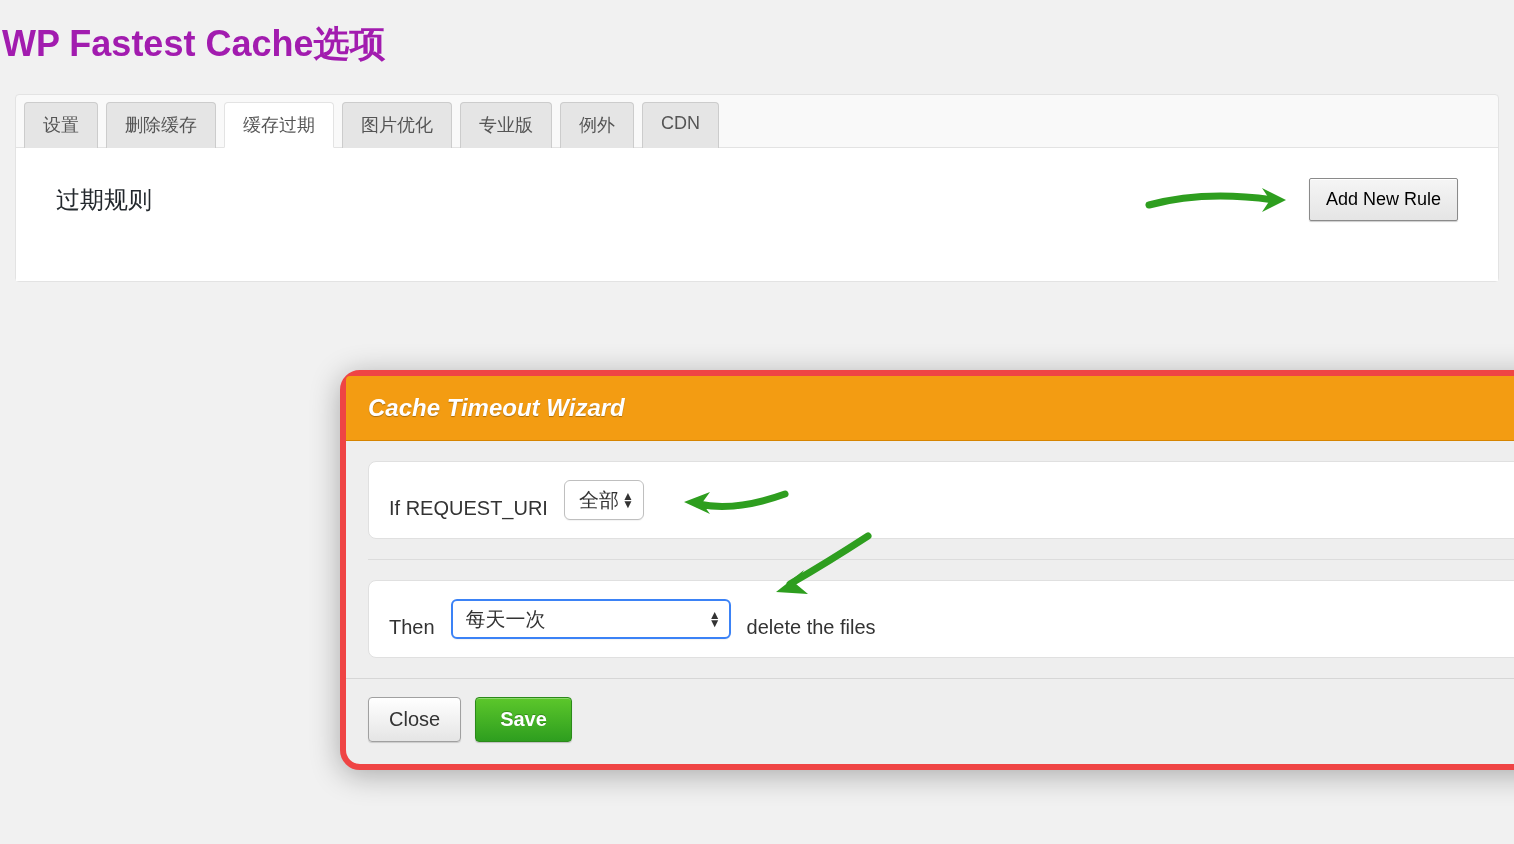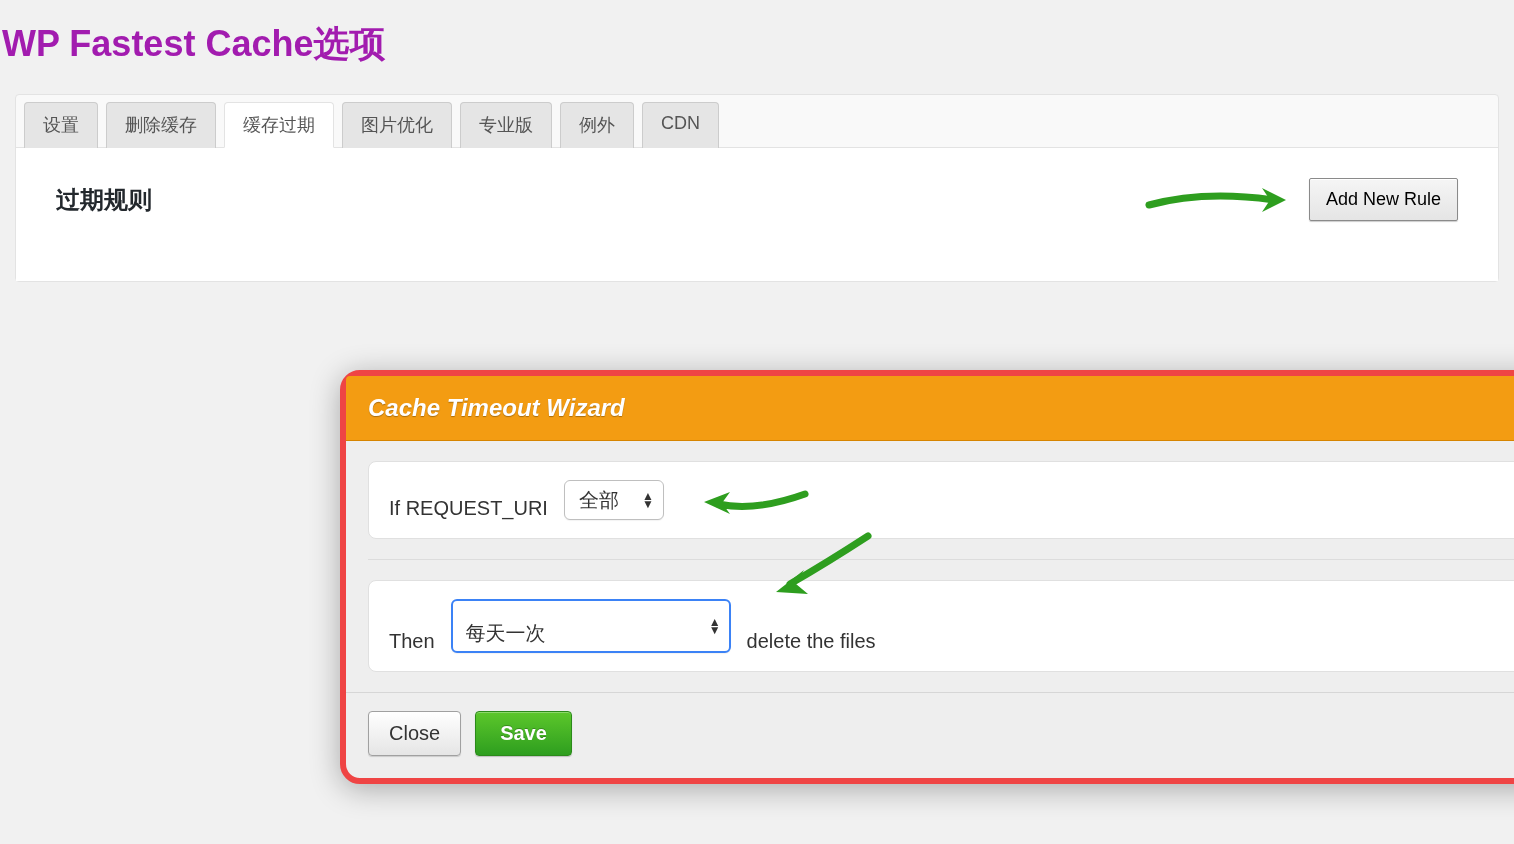--- a/index.html
+++ b/index.html
@@ -51,21 +51,21 @@
     }
     .tab-content {
       background: #fff;
       padding: 30px 40px 60px 40px;
       display: flex;
       align-items: center;
       justify-content: space-between;
     }
     .section-heading {
       font-size: 24px;
-      font-weight: 700;
+      font-weight: 400;
     }
     .right-side {
       display: flex;
       align-items: center;
       gap: 15px;
     }
     .btn-grey {
       padding: 10px 16px;
       font-size: 18px;
       color: #000;
@@ -130,30 +130,30 @@
     }
     .divider {
       height: 1px;
       background: #dcdcdc;
       margin: 20px 0;
     }
     .select {
       appearance: none;
       -webkit-appearance: none;
       font-size: 20px;
-      padding: 8px 44px 8px 14px;
+      padding: 8px 24px 8px 14px;
       border: 1px solid #bfbfbf;
       border-radius: 6px;
       background: #fff;
       color: #333;
       box-shadow: 0 1px 1px rgba(0,0,0,.05);
     }
     .select.focused {
       border: 2px solid #3b82f6;
-      padding: 21px 39px 7px 13px;
+      padding: 7px 39px 7px 13px;
     }
     .select-wrap { position: relative; display: inline-block; }
     .select-wrap .chev {
       position: absolute;
       right: 10px;
       top: 50%;
       transform: translateY(-50%);
       pointer-events: none;
       color: #333;
       font-size: 12px;

